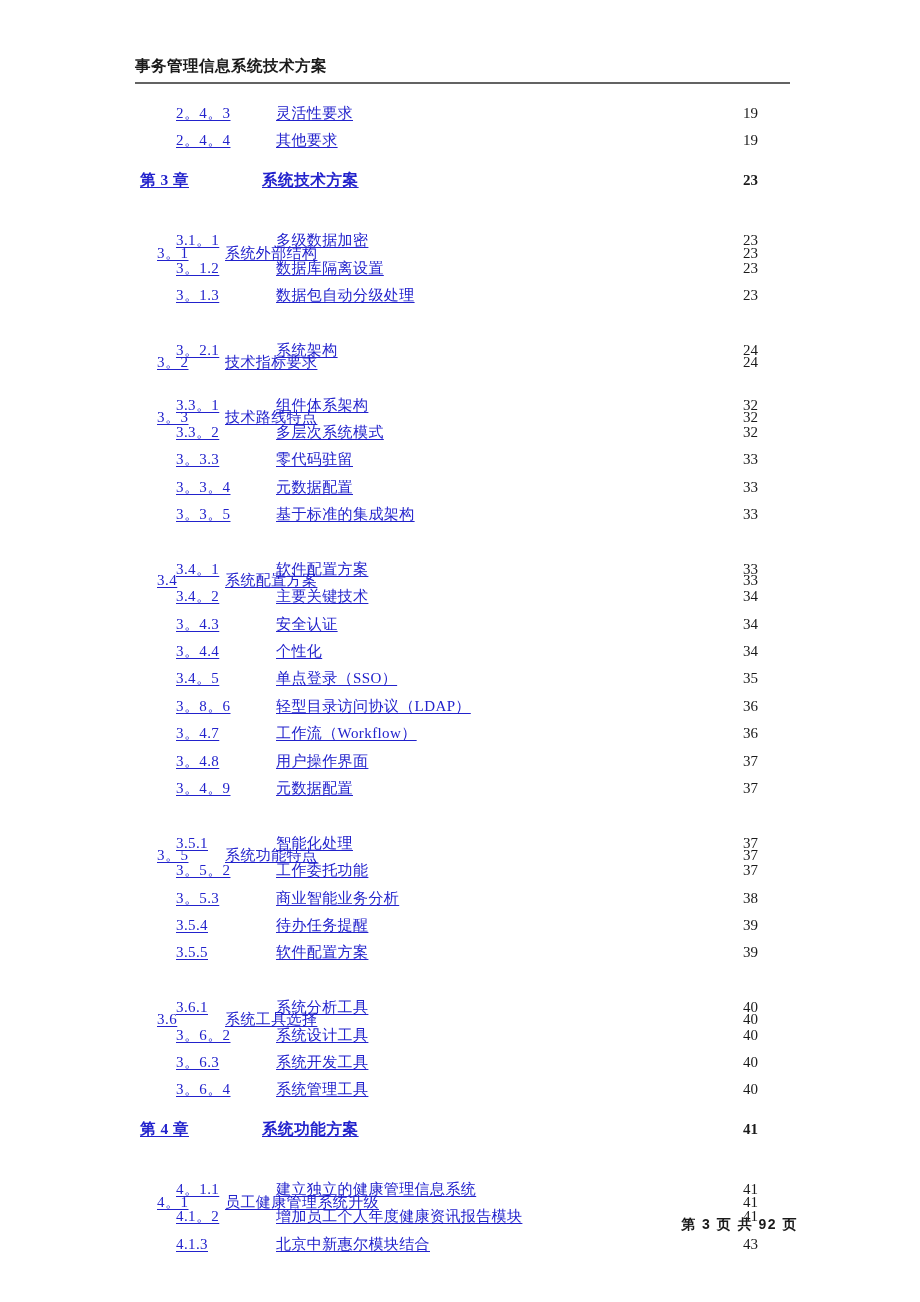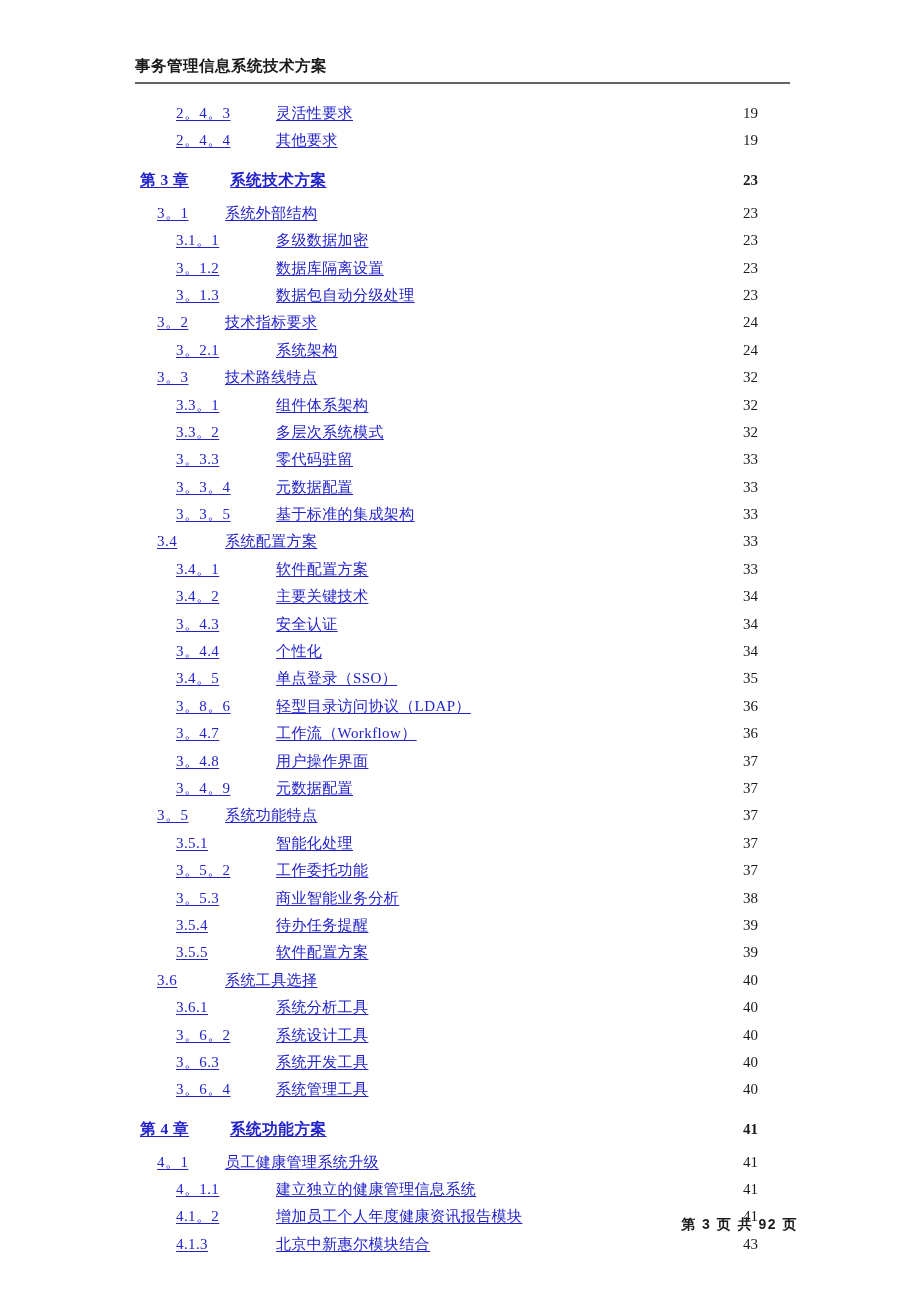--- a/index.html
+++ b/index.html
@@ -126,20 +126,21 @@
     min-width: 20px;
     margin-right: -108px;
   }
 
   
   .lvl1 {
     font-weight: bold;
     font-size: 15.5px;
     height: 34px;
     align-items: baseline;
+    gap: 32px;
   }
   .lvl1 .num {
     width: 78px;
     margin-left: 140px;
     letter-spacing: 0.5px;
   }
   .lvl1 .title {
     margin-left: 12px;
     letter-spacing: 0.6px;
   }
@@ -149,20 +150,21 @@
   .lvl1 .dots {
     font-weight: bold;
     letter-spacing: 1.4px;
   }
 
   
   .lvl2 .num {
     width: 64px;
     margin-left: 157px;
     letter-spacing: 0.5px;
+    margin-top: 40px;
   }
   .lvl2 .title {
     margin-left: 4px;
     letter-spacing: 0.4px;
   }
 
   
   .lvl3 .num {
     width: 96px;
     margin-left: 176px;

